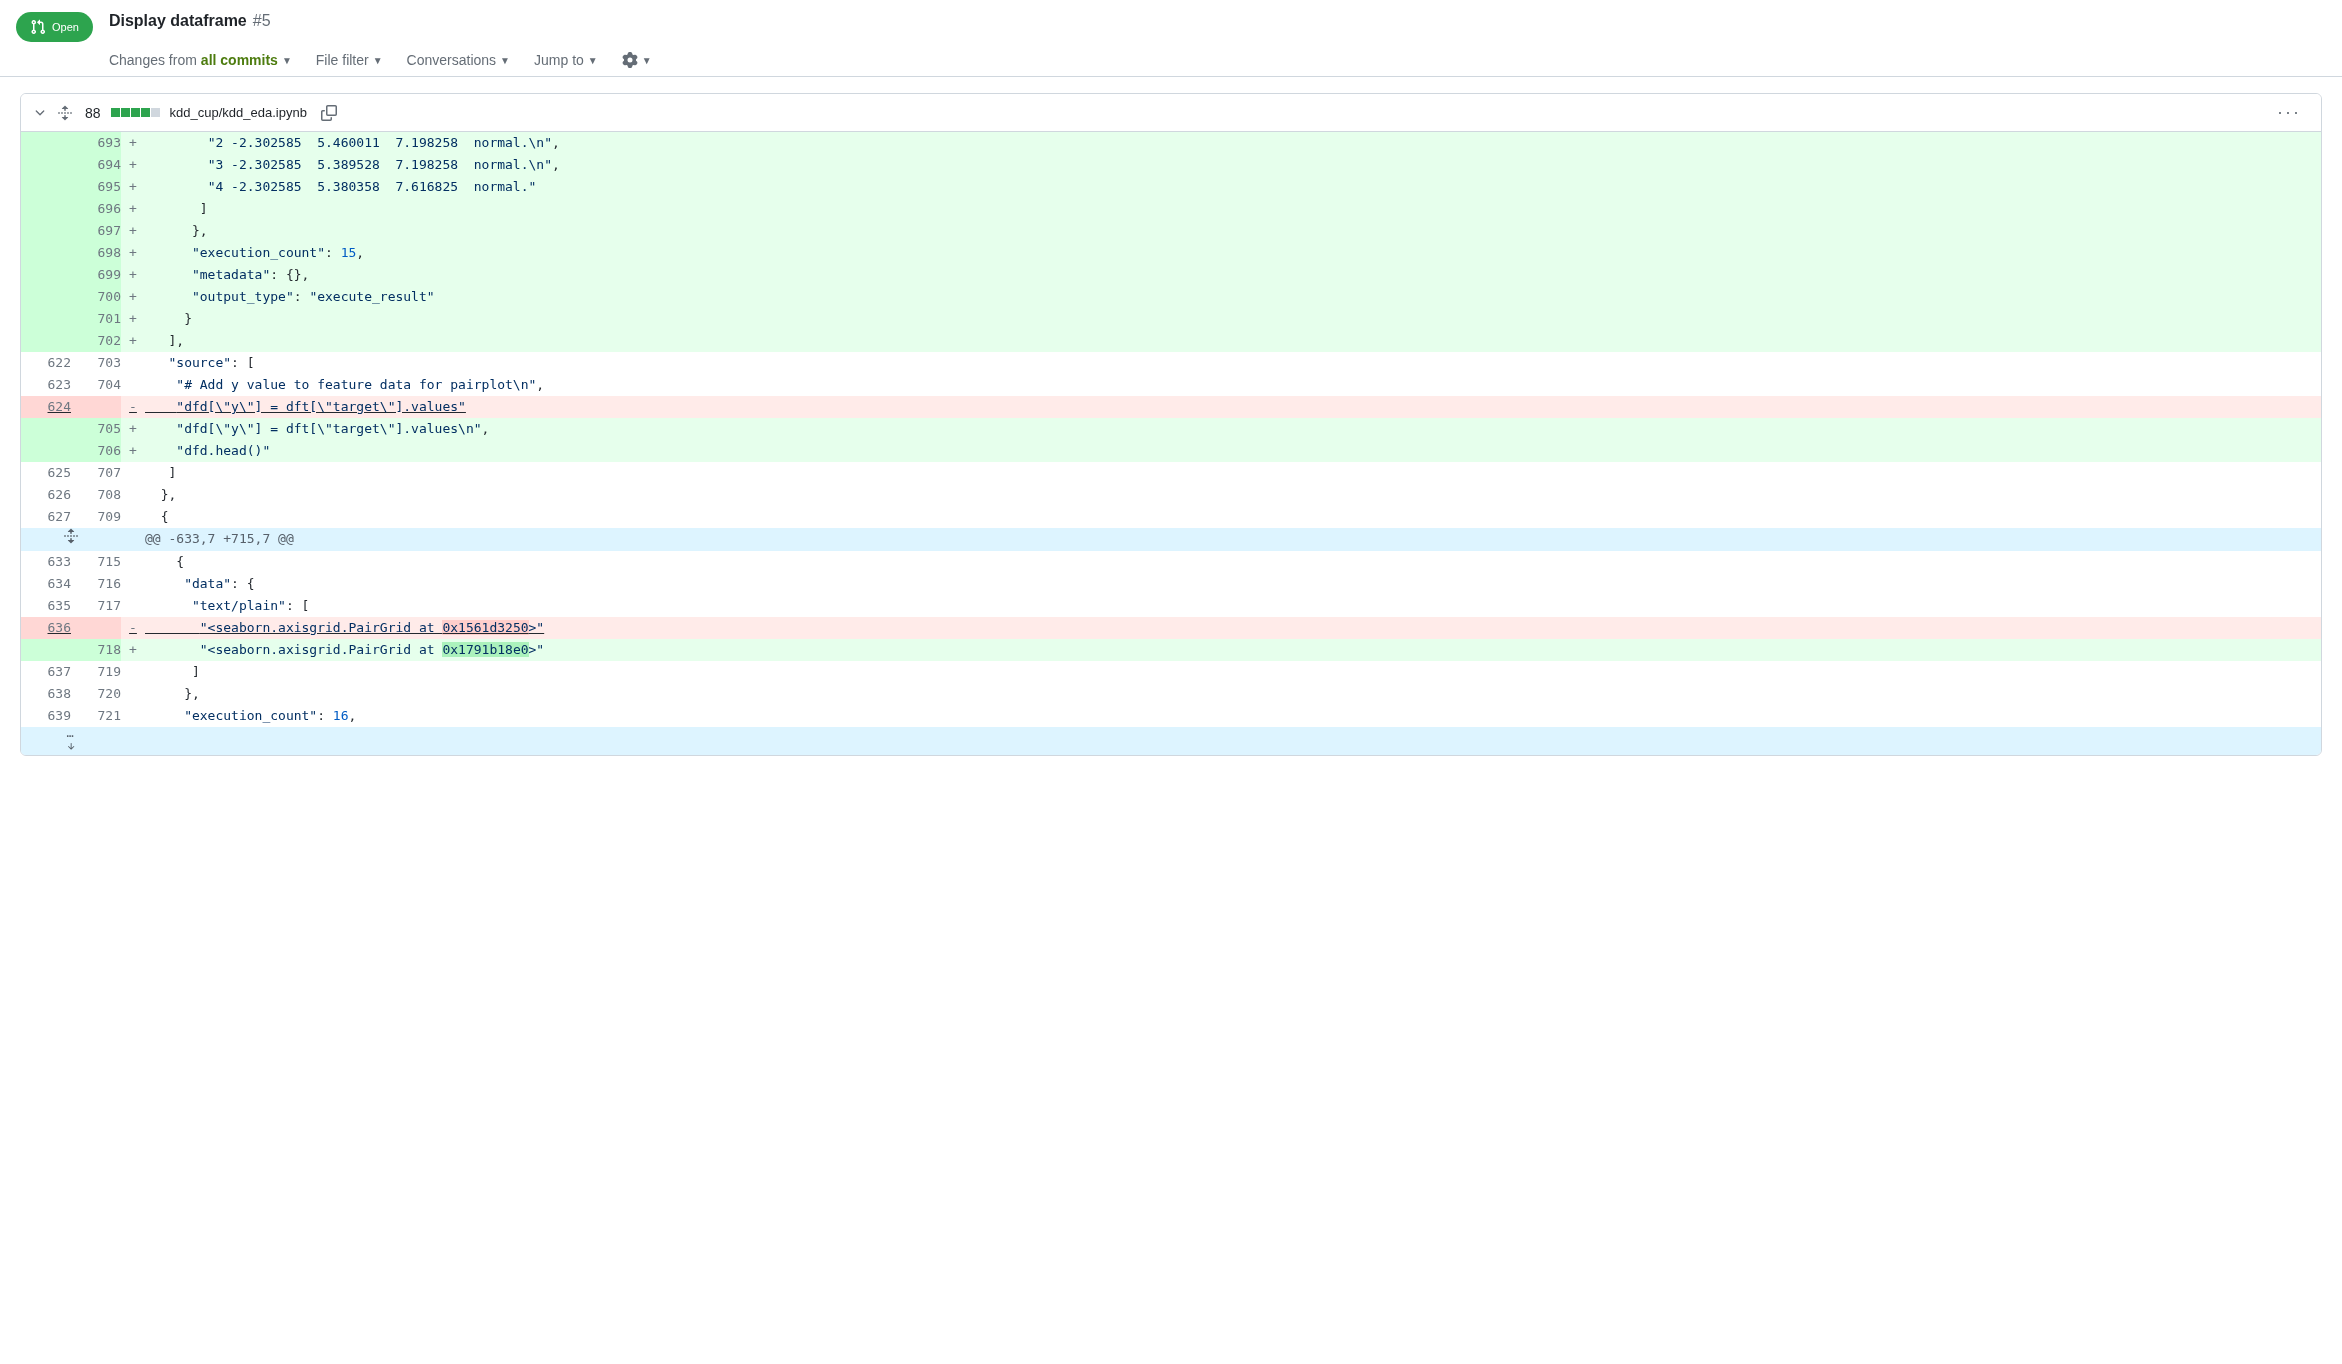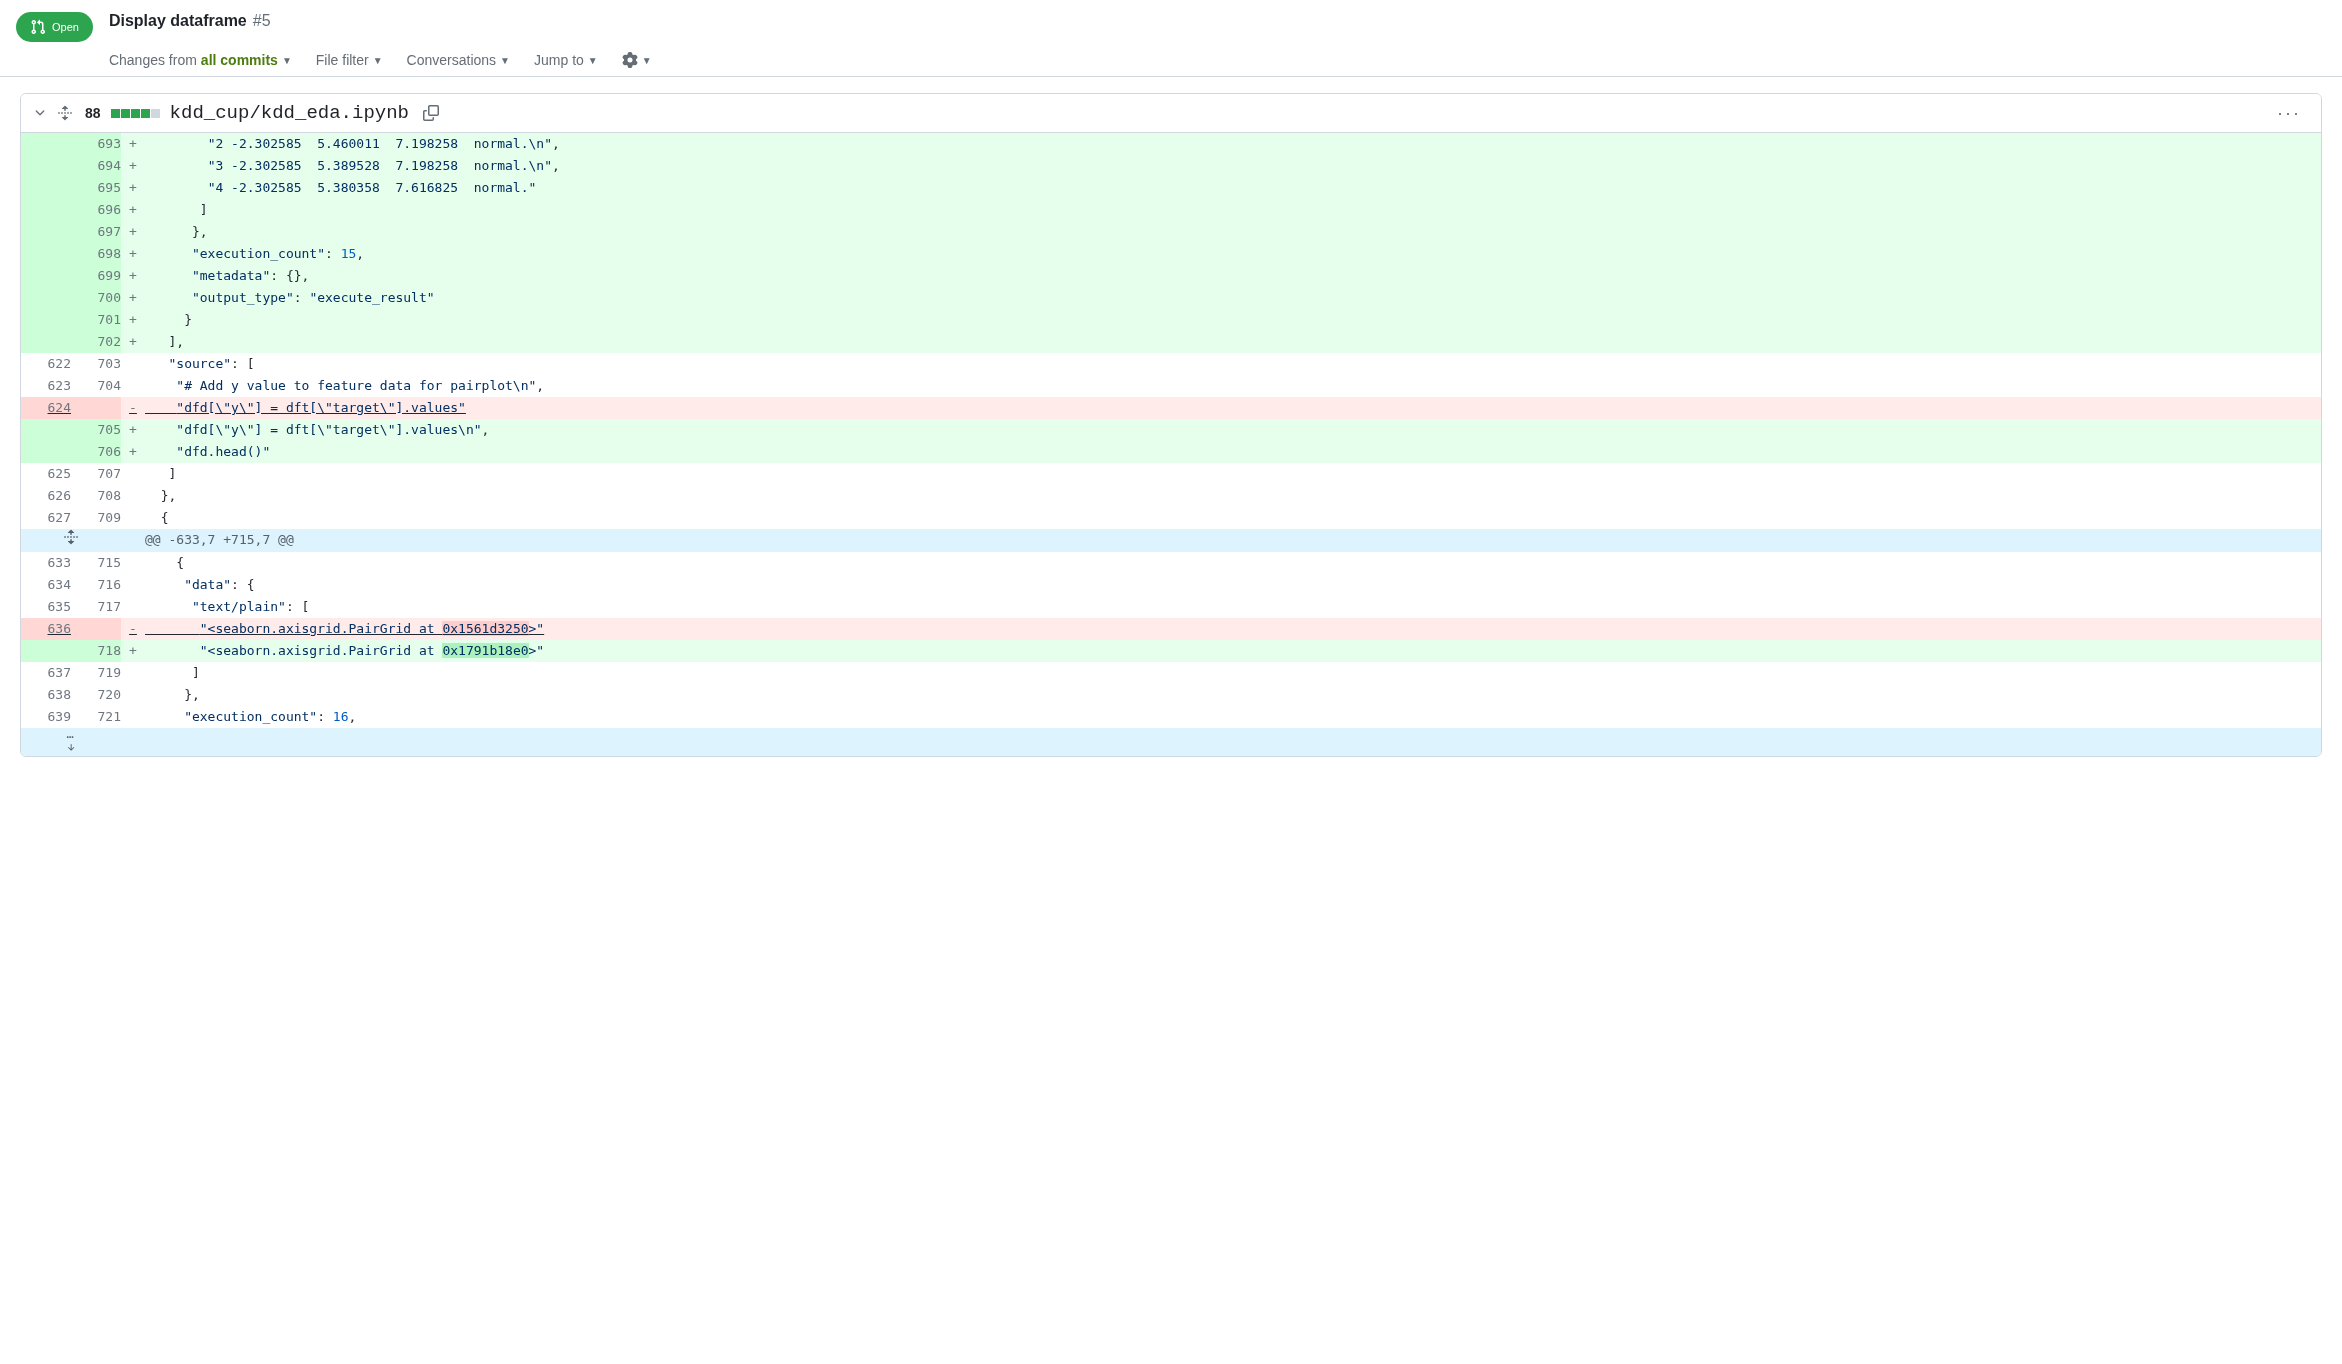--- a/index.html
+++ b/index.html
@@ -54,26 +54,26 @@
   .file-header {
     background: #fff;
     padding: 8px 12px;
     display: flex;
     align-items: center;
     gap: 10px;
     border-bottom: 1px solid #d0d7de;
   }
   .chevron-toggle { color: #656d76; cursor: pointer; display: inline-flex; }
   .expand-icon { color: #656d76; cursor: pointer; display: inline-flex; }
-  .change-count { font-weight: 700; color: #1f2328; margin-left: 2px; }
+  .change-count { font-weight: 400; color: #1f2328; margin-left: 2px; }
   .diff-squares { display: inline-flex; gap: 1px; }
   .sq { width: 9px; height: 9px; display: inline-block; }
   .sq.add { background: #2da44e; }
   .sq.neutral { background: #d0d7de; }
-  .file-path { color: #1f2328; font-size: 19px; font-family: Liberation Mono, monospace; }
+  .file-path { color: #1f2328; font-size: 13px; }
   .copy-icon { color: #656d76; cursor: pointer; display: inline-flex; margin-left: 4px; }
   .kebab { margin-left: auto; color: #656d76; cursor: pointer; font-size: 18px; letter-spacing: 2px; padding: 0 8px; }
 
   .diff-table { width: 100%; border-collapse: collapse; font-family: ui-monospace, SFMono-Regular, "SF Mono", Menlo, Consolas, monospace; font-size: 13px; }
   .diff-table td { padding: 0; vertical-align: top; line-height: 22px; }
   .ln { width: 50px; min-width: 50px; text-align: right; padding-right: 10px; color: #6e7781; user-select: none; background: inherit; }
   .marker { width: 24px; min-width: 24px; text-align: center; color: #6e7781; user-select: none; }
   .code { white-space: pre; padding-left: 6px; padding-right: 10px; width: 100%; }
 
   tr.addition { background: #e6ffec; }

